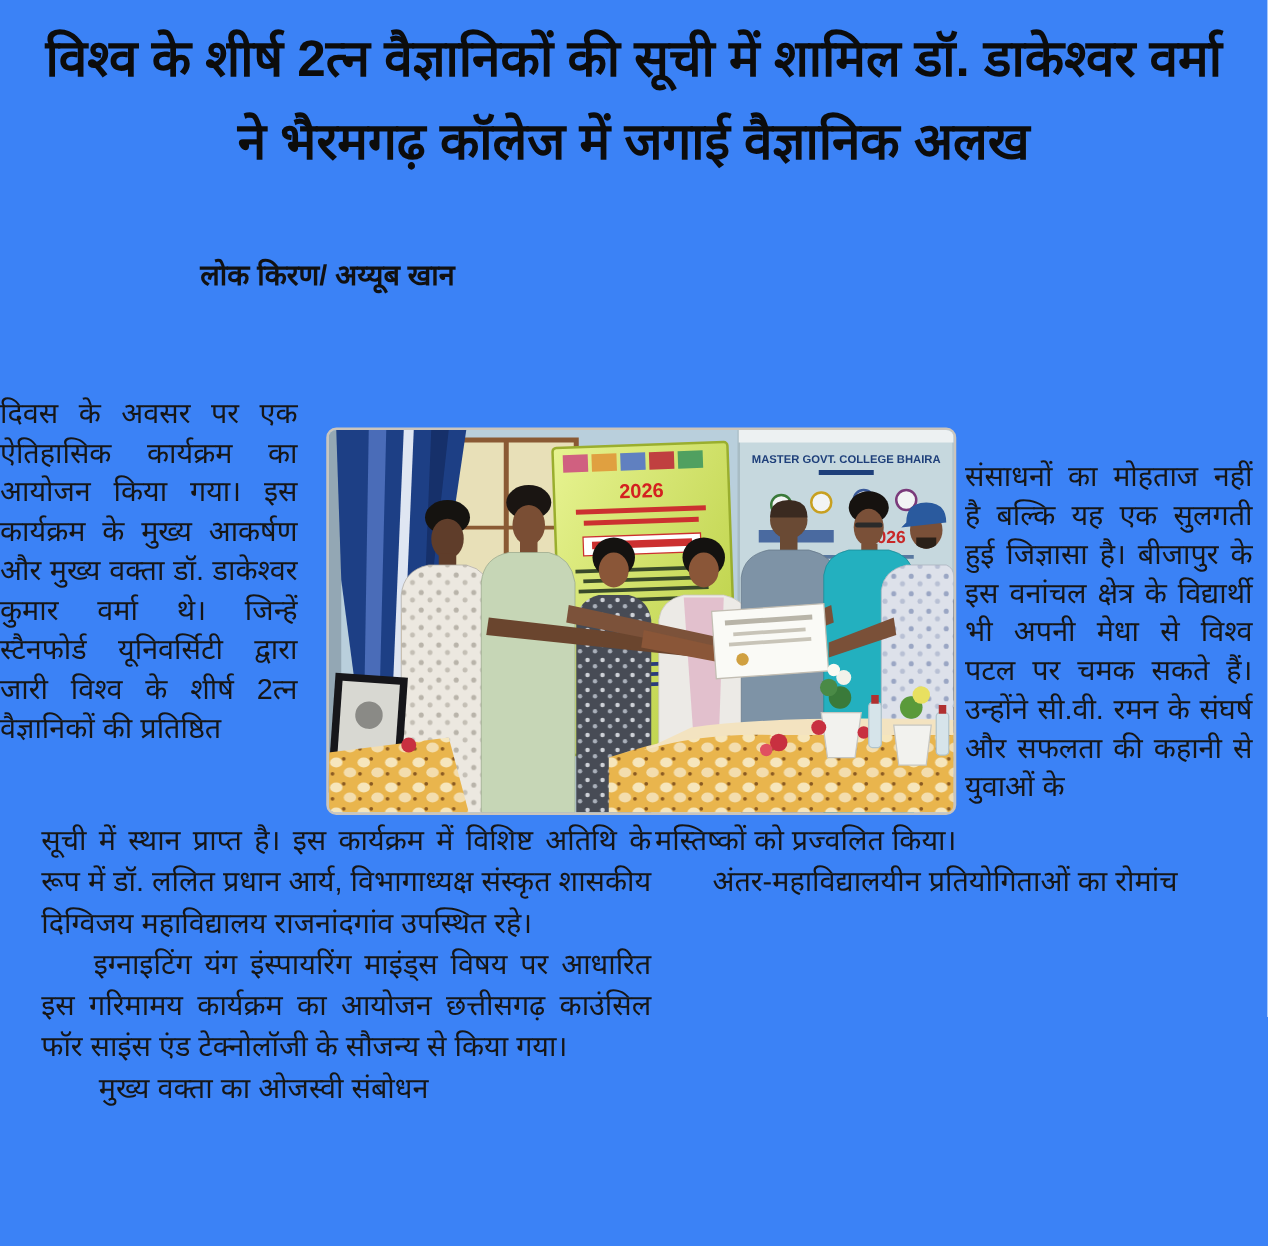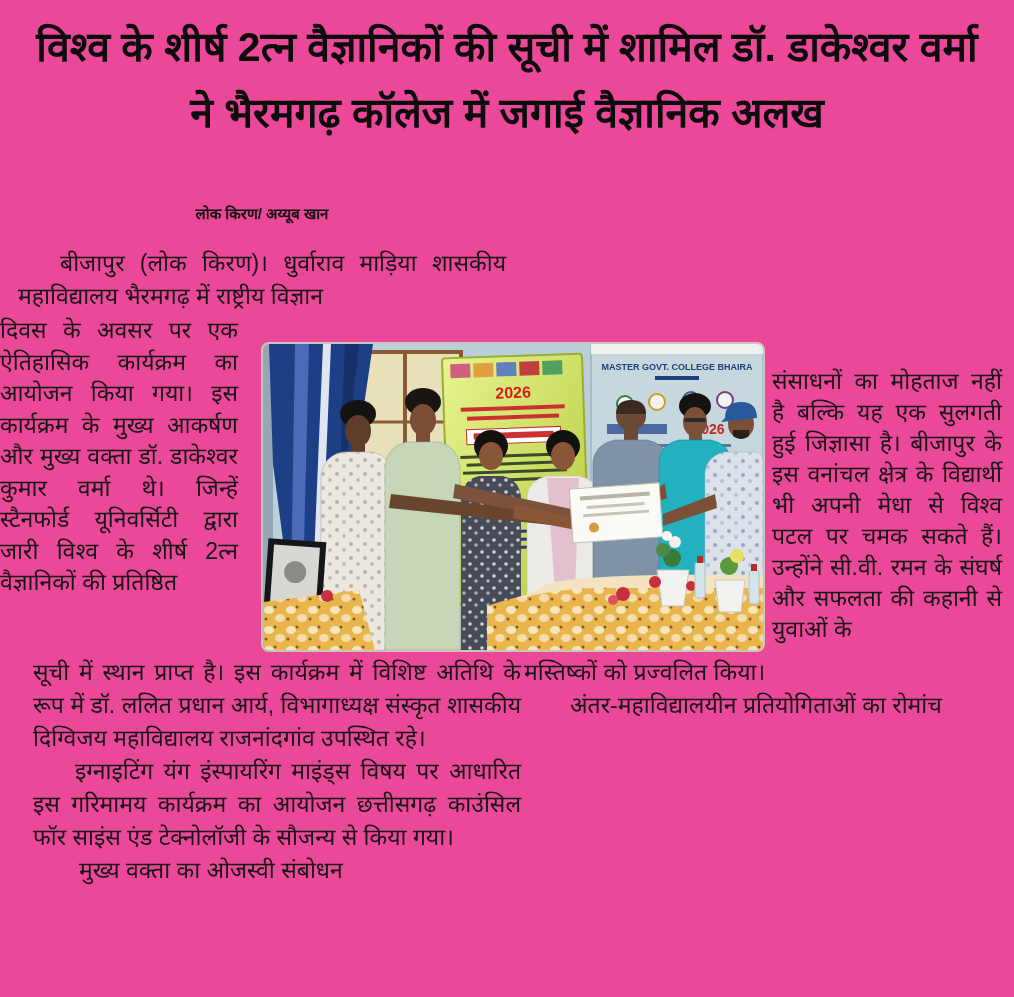--- a/index.html
+++ b/index.html
@@ -1,33 +1,33 @@
 <!DOCTYPE html>
 <html><head>
 <meta charset="utf-8">
 <style>
   html,body{margin:0;padding:0;background:#ffffff;}
   .page{
     position:relative;
     width:1014px;height:997px;
-    background:#ec4899;
+    background:#3b82f6;
     color:#141414;
     font-family:"Liberation Sans","DejaVu Sans",sans-serif;
     overflow:hidden;
   }
   .headline{
     position:absolute;top:14px;left:26px;width:962px;
     text-align:center;
     font-size:41px;font-weight:800;line-height:66px;
     color:#0c0c0c;
     letter-spacing:0px;
   }
   .byline{
     position:absolute;top:203px;left:18px;width:488px;
-    text-align:center;font-size:15px;font-weight:700;color:#111;
+    text-align:center;font-size:23px;font-weight:700;color:#111;
   }
   .col-text{
     font-size:23px;line-height:33px;text-align:justify;color:#161616;
   }
   .lead-left{position:absolute;top:247px;left:18px;width:488px;}
   .lead-left p{margin:0;text-indent:42px;}
   .narrow-left{position:absolute;top:315px;left:0;width:238px;line-height:31.5px;}
   .below-left{position:absolute;top:656px;left:33px;width:488px;}
   .lead-right{position:absolute;top:214px;left:512px;width:487px;}
   .lead-right p{margin:0;text-indent:42px;}
@@ -45,23 +45,20 @@
 </style>
 </head>
 <body>
 
 <div class="page">
 
   <div class="headline">विश्व के शीर्ष 2त्न वैज्ञानिकों की सूची में शामिल डॉ. डाकेश्वर वर्मा ने भैरमगढ़ कॉलेज में जगाई वैज्ञानिक अलख</div>
 
   <div class="byline">लोक किरण/ अय्यूब खान</div>
 
-  <div class="col-text lead-left">
-    <p>बीजापुर (लोक किरण)। धुर्वाराव माड़िया शासकीय महाविद्यालय भैरमगढ़ में राष्ट्रीय विज्ञान</p>
-  </div>
   <div class="col-text narrow-left">
     <p class="cont">दिवस के अवसर पर एक ऐतिहासिक कार्यक्रम का आयोजन किया गया। इस कार्यक्रम के मुख्य आकर्षण और मुख्य वक्ता डॉ. डाकेश्वर कुमार वर्मा थे। जिन्हें स्टैनफोर्ड यूनिवर्सिटी द्वारा जारी विश्व के शीर्ष 2त्न वैज्ञानिकों की प्रतिष्ठित</p>
   </div>
   <div class="col-text below-left">
     <p class="cont">सूची में स्थान प्राप्त है। इस कार्यक्रम में विशिष्ट अतिथि के रूप में डॉ. ललित प्रधान आर्य, विभागाध्यक्ष संस्कृत शासकीय दिग्विजय महाविद्यालय राजनांदगांव उपस्थित रहे।</p>
     <p class="indent">इग्नाइटिंग यंग इंस्पायरिंग माइंड्स विषय पर आधारित इस गरिमामय कार्यक्रम का आयोजन छत्तीसगढ़ काउंसिल फॉर साइंस एंड टेक्नोलॉजी के सौजन्य से किया गया।</p>
     <p class="subhead">मुख्य वक्ता का ओजस्वी संबोधन</p>
   </div>
 
   <div class="col-text narrow-right">

